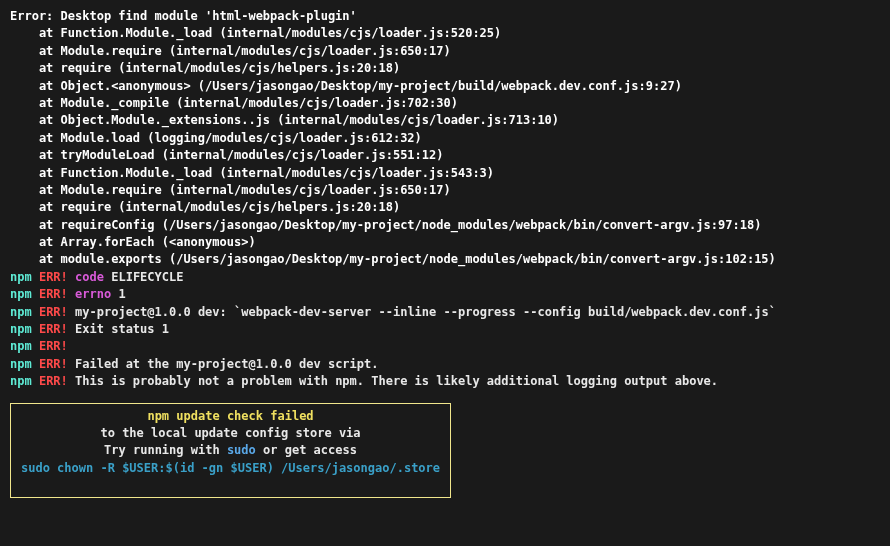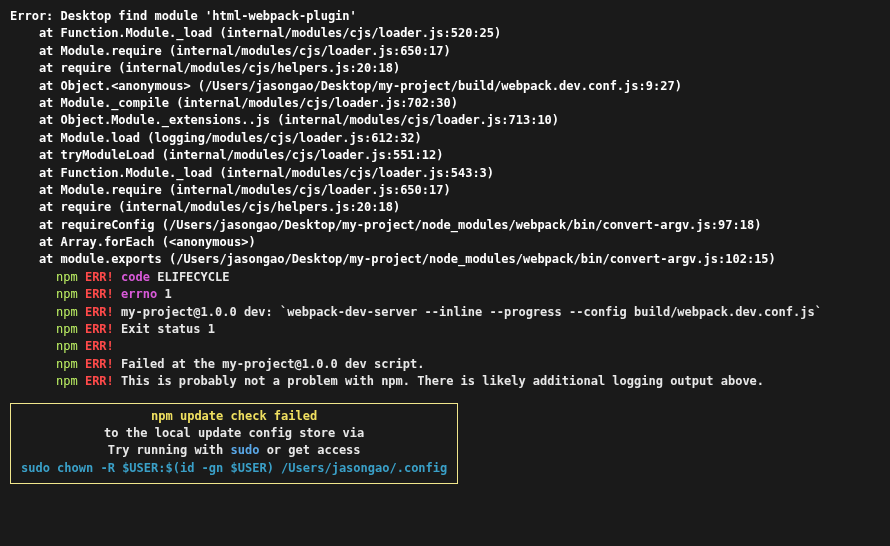--- a/index.html
+++ b/index.html
@@ -9,28 +9,28 @@
     font-family: "Menlo", "Consolas", monospace;
     font-size: 12px;
     line-height: 1.45;
     color: #e8e8e8;
     width: 890px;
     height: 546px;
     box-sizing: border-box;
   }
   .line { white-space: pre; }
   .bold-white { color: #ffffff; font-weight: bold; }
-  .npm { color: #bef264; font-weight: normal; background: transparent; margin-left: 46px; }
+  .npm { color: #5eead4; font-weight: bold; background: transparent; }
   .err { color: #ff4a4a; font-weight: bold; }
   .magenta { color: #d95ad9; font-weight: bold; }
   .rest { color: #e8e8e8; font-weight: bold;}
   .box {
     margin-top: 12px;
     border: 1px solid #f0e68c;
-    padding: 4px 10px 6px;
+    padding: 4px 10px 20px;
     display: inline-block;
     box-sizing: border-box;
   }
   .box .yellow { color: #f0e060; font-weight: bold; }
   .box .sudo { color: #5aa8e8; font-weight: bold; }
   .box .cmd { color: #3aa0c8; font-weight: bold; }
   .box .plain { color: #e8e8e8; font-weight: bold;}
   .center { text-align: center; }
   #trace { }
 </style>
@@ -73,18 +73,18 @@
   <div class="center">
     <span class="yellow">npm update check failed</span>
   </div>
   <div class="center">
     <span class="plain">to the local update config store via</span>
   </div>
   <div class="center">
     <span class="plain">Try running with </span><span class="sudo">sudo</span><span class="plain"> or get access</span>
   </div>
   <div class="center">
-    <span class="cmd">sudo chown -R $USER:$(id -gn $USER) /Users/jasongao/.config</span>
+    <span class="cmd">sudo chown -R $USER:$(id -gn $USER) /Users/jasongao/.store</span>
   </div>
 </div>
 
 
 
 
 </body></html>

